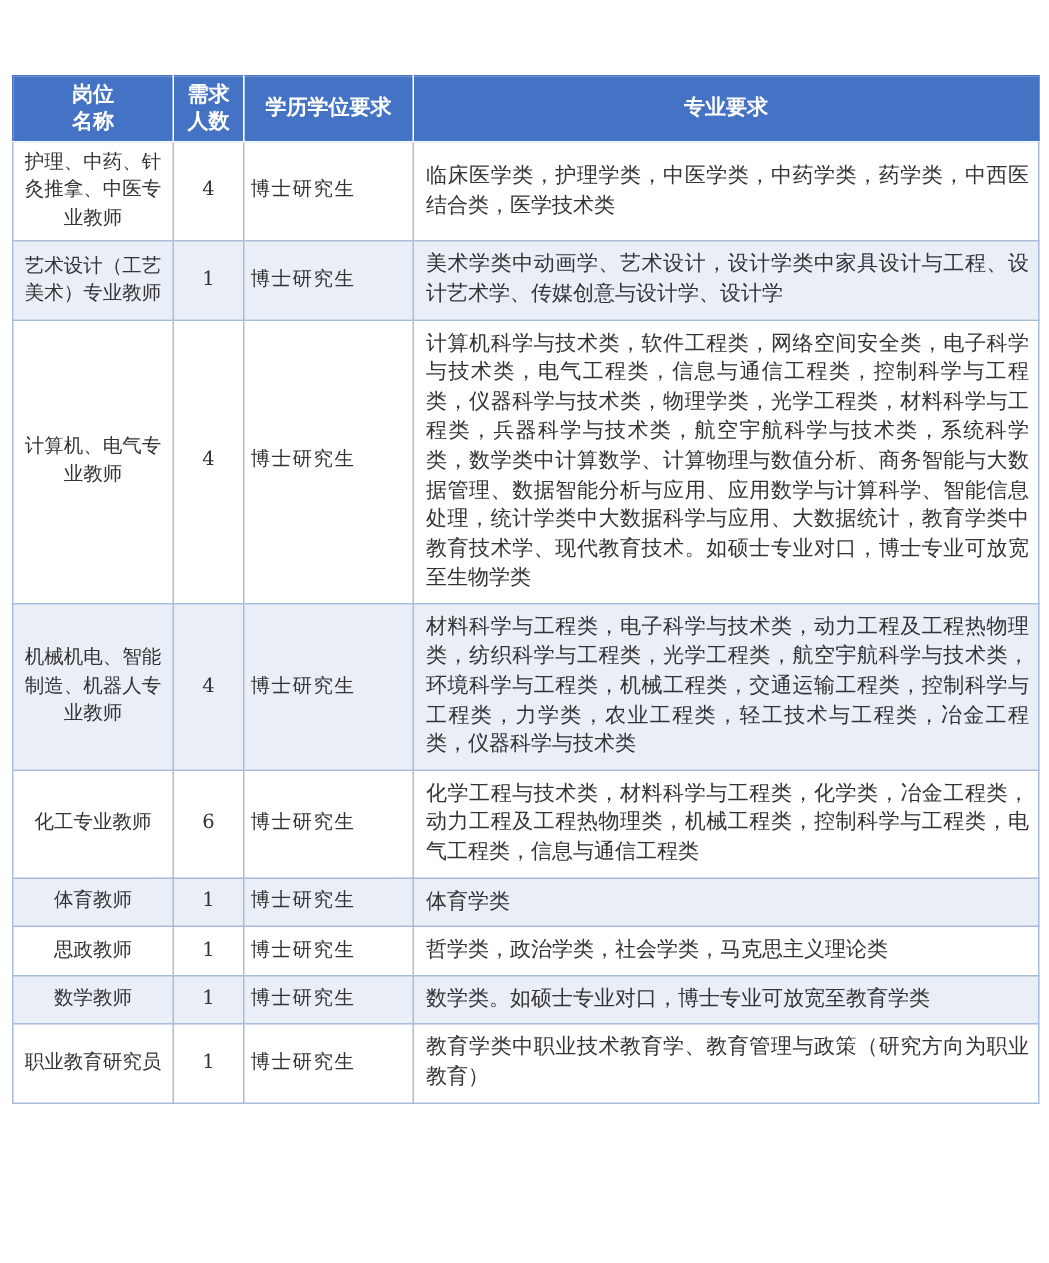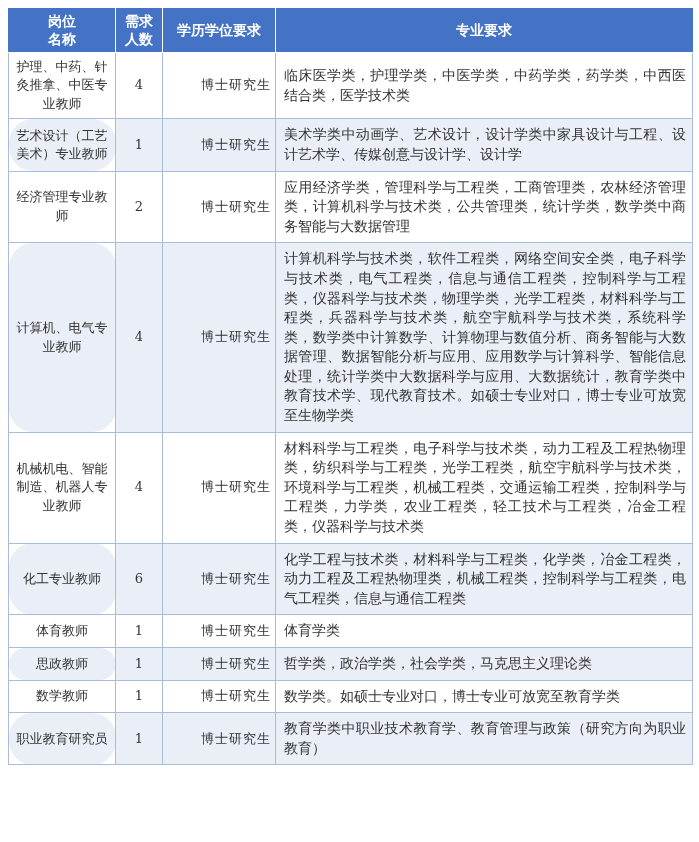--- a/index.html
+++ b/index.html
@@ -17,20 +17,21 @@
     background:#ffffff;
     font-family:"DejaVu Serif","Liberation Serif",serif;
     color:var(--text);
   }
   .page{padding:8px 7px 9px 8px;}
   table{
     width:684px;
     border-collapse:collapse;
     table-layout:fixed;
     border:1px solid var(--outer);
+    margin-top:42px;
   }
   col.c1{width:107px;}
   col.c2{width:47px;}
   col.c3{width:113px;}
   col.c4{width:417px;}
   thead th{
     background:var(--header-bg);
     color:var(--header-text);
     font-size:14px;
     font-weight:bold;
@@ -46,23 +47,23 @@
   thead th:last-child{border-right:1px solid var(--header-bg);text-align:center;}
   tbody td{
     border:1px solid var(--border);
     font-size:13px;
     line-height:1.42;
     vertical-align:middle;
     padding:5px 4px;
     background:#ffffff;
   }
   tbody tr:nth-child(even) td{background:var(--stripe);}
-  td.cell-name{text-align:center;padding:5px 6px;border-radius:24px;}
+  td.cell-name{text-align:center;padding:5px 6px;}
   td.cell-count{text-align:center;}
-  td.cell-degree{text-align:right;letter-spacing:1px;}
+  td.cell-degree{text-align:left;letter-spacing:1px;}
   td.cell-major{
     text-align:left;
     font-size:14px;
     line-height:1.4;
     padding:6px 6px 6px 8px;
     text-align:justify;
   }
 </style>
 </head>
 <body>
@@ -94,26 +95,20 @@
   </tr>
 
   <tr>
     <td class="cell-name">艺术设计（工艺美术）专业教师</td>
     <td class="cell-count">1</td>
     <td class="cell-degree">博士研究生</td>
     <td class="cell-major">美术学类中动画学、艺术设计，设计学类中家具设计与工程、设计艺术学、传媒创意与设计学、设计学</td>
   </tr>
 
 
-  <tr>
-    <td class="cell-name">经济管理专业教师</td>
-    <td class="cell-count">2</td>
-    <td class="cell-degree">博士研究生</td>
-    <td class="cell-major">应用经济学类，管理科学与工程类，工商管理类，农林经济管理类，计算机科学与技术类，公共管理类，统计学类，数学类中商务智能与大数据管理</td>
-  </tr>
 
   <tr>
     <td class="cell-name">计算机、电气专业教师</td>
     <td class="cell-count">4</td>
     <td class="cell-degree">博士研究生</td>
     <td class="cell-major">计算机科学与技术类，软件工程类，网络空间安全类，电子科学与技术类，电气工程类，信息与通信工程类，控制科学与工程类，仪器科学与技术类，物理学类，光学工程类，材料科学与工程类，兵器科学与技术类，航空宇航科学与技术类，系统科学类，数学类中计算数学、计算物理与数值分析、商务智能与大数据管理、数据智能分析与应用、应用数学与计算科学、智能信息处理，统计学类中大数据科学与应用、大数据统计，教育学类中教育技术学、现代教育技术。如硕士专业对口，博士专业可放宽至生物学类</td>
   </tr>
 
   <tr>
     <td class="cell-name">机械机电、智能制造、机器人专业教师</td>

